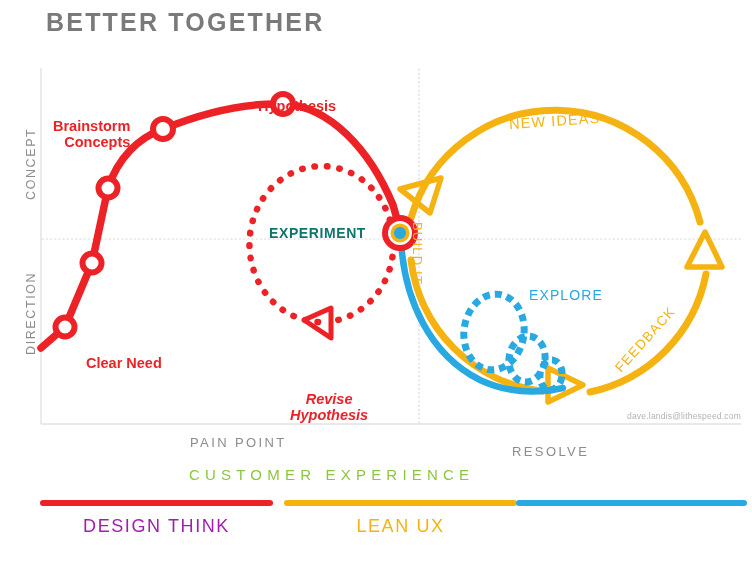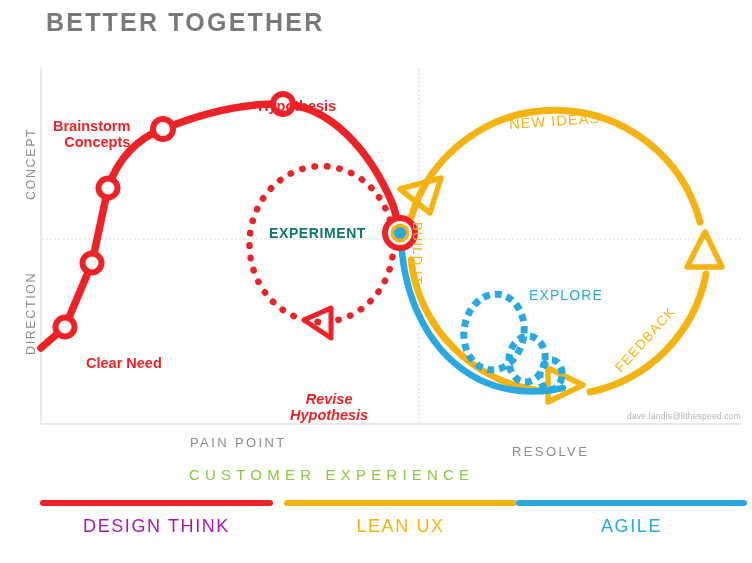--- a/index.html
+++ b/index.html
@@ -190,15 +190,14 @@
   <div class="txt" id="lbl-explore">EXPLORE</div>
 
   <div class="txt" id="credit">dave.landis@lithespeed.com</div>
 
   <div class="legend-bar" id="bar-dt"></div>
   <div class="legend-bar" id="bar-lux"></div>
   <div class="legend-bar" id="bar-ag"></div>
 
   <div class="legend-label" id="leg-dt">DESIGN THINK</div>
   <div class="legend-label" id="leg-lux">LEAN UX</div>
-  <div class="legend-label" id="leg-ag">AGILE</div>
 
 </div>
 
 </body></html>

